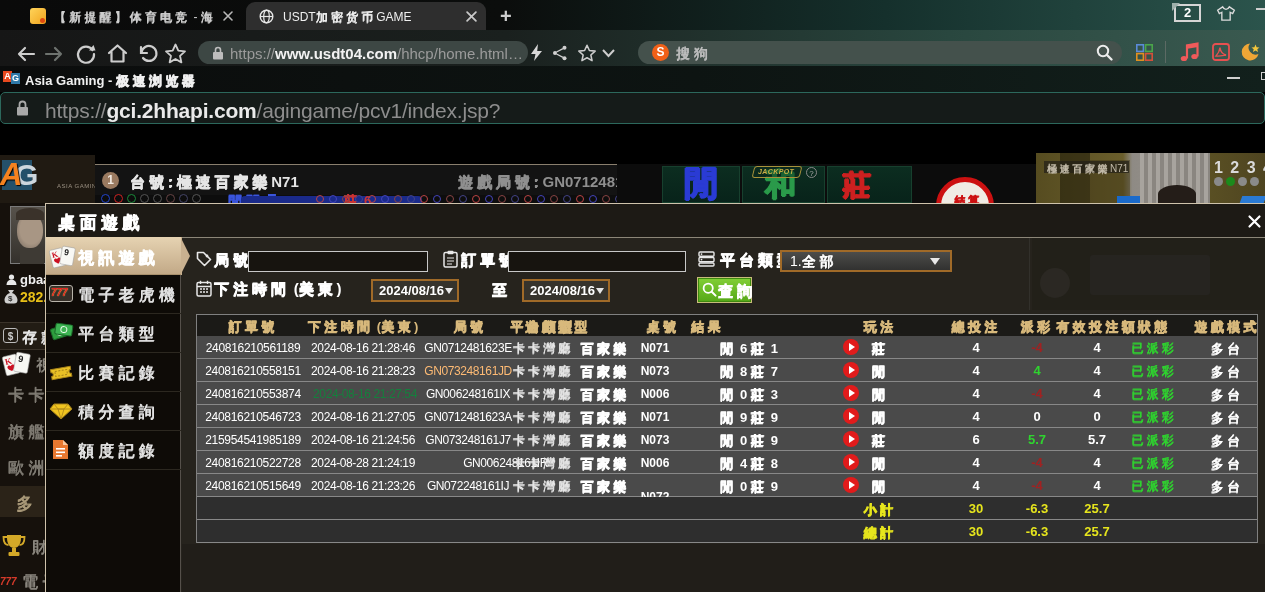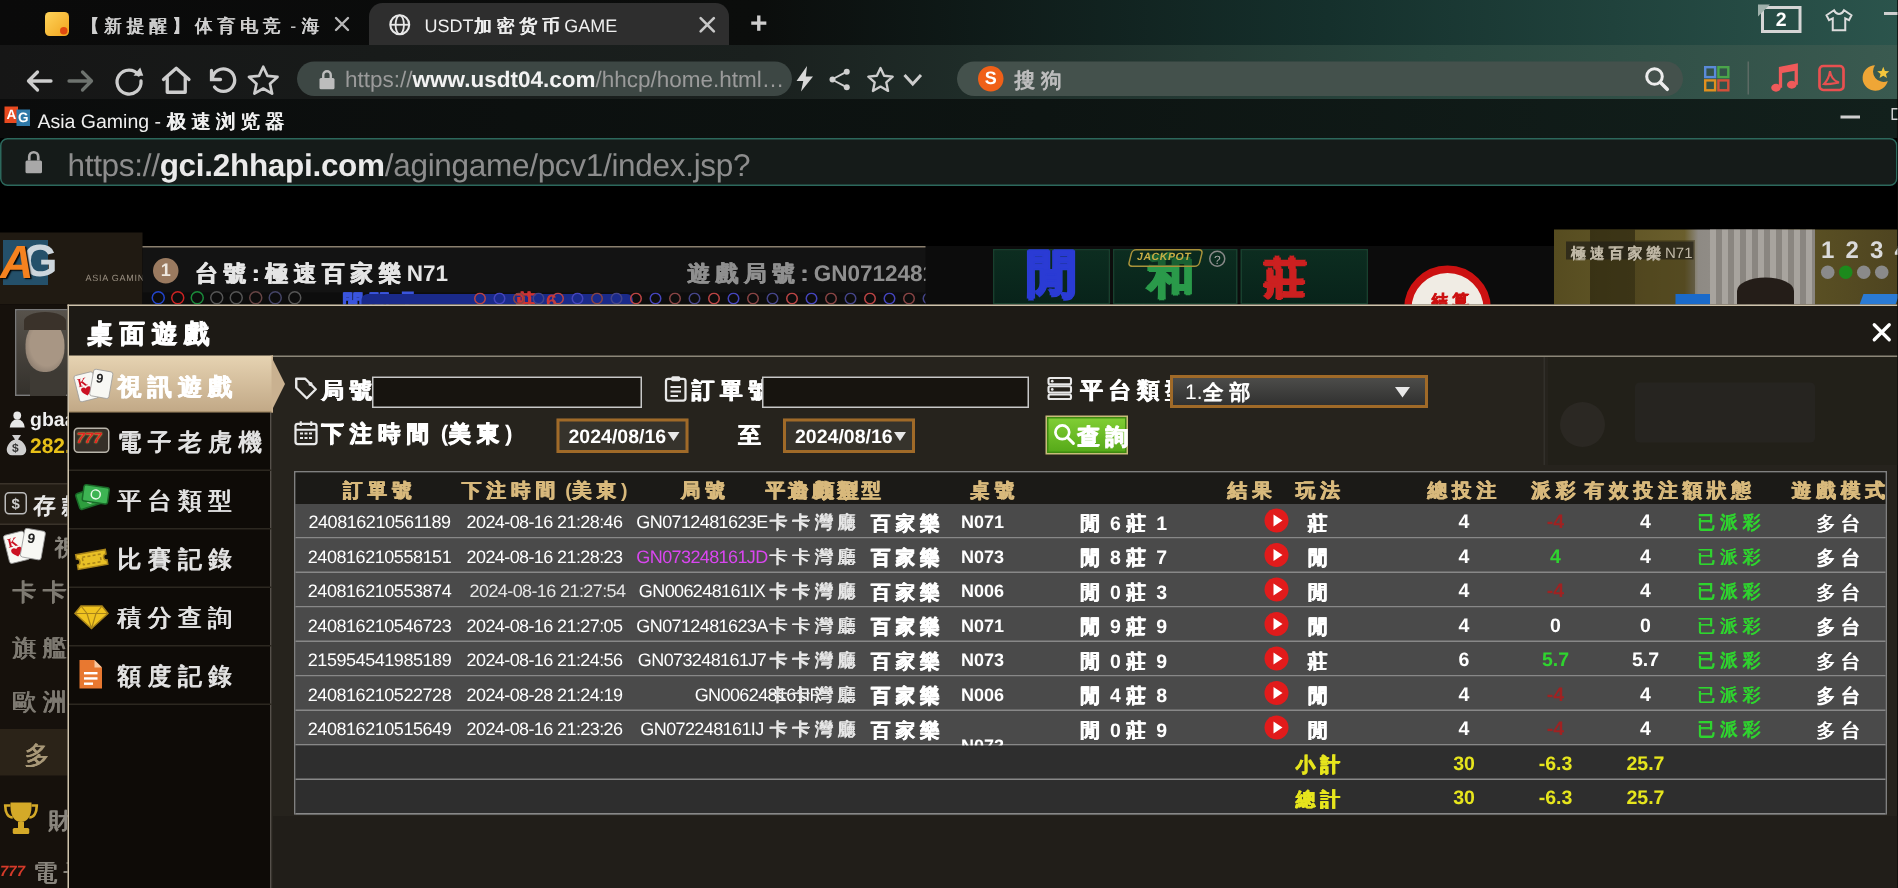--- a/index.html
+++ b/index.html
@@ -100,21 +100,21 @@
     <rect x="1" y="1" width="16" height="16" rx="2.5" fill="none" stroke="#e85050" stroke-width="1.8"></rect>
     <path d="M4 13 C6 11 7.5 8 8 4.5 C8.3 7 10 11 14 12 C11 12.5 7 13.5 4 13 Z" fill="none" stroke="#e85050" stroke-width="1.4"></path>
   </svg>
 <svg style="left:1240px;top:42px" width="21" height="20" viewBox="0 0 21 20">
     <path d="M10 1.5 A8.5 8.5 0 1 0 18.5 12 A7 7 0 0 1 10 1.5 Z" fill="#efa636"></path>
     <polygon points="15.5,2.5 16.6,5.3 19.5,5.5 17.3,7.3 18,10 15.5,8.5 13,10 13.7,7.3 11.5,5.5 14.4,5.3" fill="#f4c63c"></polygon>
   </svg>
 <div class="a" style="left:0;top:66px;width:1265px;height:26px;background:linear-gradient(90deg,#0b0c0c,#0d1412 55%,#12201c 100%)"></div>
 <div class="a" style="left:3px;top:71px;width:9px;height:11px;background:#e8491f;color:#fff;font-size:9px;font-weight:bold;text-align:center;line-height:11px">A</div>
 <div class="a" style="left:11px;top:73px;width:9px;height:11px;background:#2f79a8;color:#fff;font-size:9px;font-weight:bold;text-align:center;line-height:11px">G</div>
-<div class="a" style="left:25px;top:72px;font-size:13px;font-weight:normal;color:#f0f0f0">Asia Gaming - <span class="k">极速浏览器</span></div>
+<div class="a" style="left:25px;top:72px;font-size:13px;font-weight:bold;color:#f0f0f0">Asia Gaming - <span class="k">极速浏览器</span></div>
 <div class="a" style="left:1227px;top:77px;width:13px;height:2px;background:#cfcfcf"></div>
 <div class="a" style="left:1261px;top:72px;width:8px;height:8px;border:1.5px solid #cfcfcf"></div>
 <div class="a" style="left:0;top:92px;width:1265px;height:32px;background:#151b19;border:1px solid #2c685c;border-radius:5px"></div>
 <svg style="left:16px;top:100px" width="13" height="16" viewBox="0 0 13 16">
     <rect x="1" y="7" width="11" height="8.5" rx="1" fill="#a8a8a8"></rect>
     <path d="M3.5 7 V4.5 a3 3 0 0 1 6 0 V7" fill="none" stroke="#a8a8a8" stroke-width="1.8"></path>
   </svg>
 <div class="a" style="left:45px;top:99px;font-size:21px;letter-spacing:-.2px;color:#8d8d8d;white-space:nowrap">https://<b style="color:#eaeaea">gci.2hhapi.com</b>/agingame/pcv1/index.jsp?</div>
 <div class="a" style="left:0;top:155px;width:95px;height:48px;background:#201a12"></div>
 <div class="a" style="left:2px;top:160px;width:30px;height:30px;background:#24506a"></div>
@@ -378,21 +378,21 @@
   </svg>
 <div class="a" style="left:718px;top:282px;font-size:15px;font-weight:bold;color:#fff"><span class="k">查詢</span></div>
 <div class="a" style="left:196px;top:314px;width:1062px;height:229px;border:1px solid #808080;background:#4a4a4a"></div>
 <div class="a" style="left:197px;top:315px;width:1060px;height:21px;background:#1b1a17"></div>
 <div class="a" style="left:173px;top:318px;width:160px;text-align:center;font-size:13px;color:#d8b97c;font-weight:bold;white-space:nowrap"><span class="k">訂單號</span></div>
 <div class="a" style="left:283px;top:318px;width:160px;text-align:center;font-size:13px;color:#d8b97c;font-weight:bold;white-space:nowrap"><span class="k">下注時間</span> (<span class="k">美東</span>)</div>
 <div class="a" style="left:390px;top:318px;width:160px;text-align:center;font-size:13px;color:#d8b97c;font-weight:bold;white-space:nowrap"><span class="k">局號</span></div>
 <div class="a" style="left:463px;top:318px;width:160px;text-align:center;font-size:13px;color:#d8b97c;font-weight:bold;white-space:nowrap"><span class="k">平台類型</span></div>
 <div class="a" style="left:525px;top:318px;width:160px;text-align:left;font-size:13px;color:#d8b97c;font-weight:bold;white-space:nowrap"><span class="k">遊戲類型</span></div>
 <div class="a" style="left:583px;top:318px;width:160px;text-align:center;font-size:13px;color:#d8b97c;font-weight:bold;white-space:nowrap"><span class="k">桌號</span></div>
-<div class="a" style="left:691px;top:318px;width:160px;text-align:right;font-size:13px;color:#d8b97c;font-weight:bold;white-space:nowrap"><span class="k">結果</span></div>
+<div class="a" style="left:691px;top:318px;width:160px;text-align:left;font-size:13px;color:#d8b97c;font-weight:bold;white-space:nowrap"><span class="k">結果</span></div>
 <div class="a" style="left:800px;top:318px;width:160px;text-align:center;font-size:13px;color:#d8b97c;font-weight:bold;white-space:nowrap"><span class="k">玩法</span></div>
 <div class="a" style="left:896px;top:318px;width:160px;text-align:center;font-size:13px;color:#d8b97c;font-weight:bold;white-space:nowrap"><span class="k">總投注</span></div>
 <div class="a" style="left:957px;top:318px;width:160px;text-align:center;font-size:13px;color:#d8b97c;font-weight:bold;white-space:nowrap"><span class="k">派彩</span></div>
 <div class="a" style="left:1017px;top:318px;width:160px;text-align:center;font-size:13px;color:#d8b97c;font-weight:bold;white-space:nowrap"><span class="k">有效投注額</span></div>
 <div class="a" style="left:1074px;top:318px;width:160px;text-align:center;font-size:13px;color:#d8b97c;font-weight:bold;white-space:nowrap"><span class="k">狀態</span></div>
 <div class="a" style="left:1147px;top:318px;width:160px;text-align:center;font-size:13px;color:#d8b97c;font-weight:bold;white-space:nowrap"><span class="k">遊戲模式</span></div>
 <div class="a" style="left:197px;top:336px;width:1060px;height:23px;background:#4a4a4a;border-bottom:1px solid #888"></div>
 <div class="a" style="left:173px;top:341px;width:160px;text-align:center;font-size:12px;color:#fff;white-space:nowrap"><span style="letter-spacing:-.3px">240816210561189</span></div>
 <div class="a" style="left:283px;top:341px;width:160px;text-align:center;font-size:12px;color:#fff;white-space:nowrap"><span style="letter-spacing:-.4px">2024-08-16 21:28:46</span></div>
 <div class="a" style="left:388px;top:341px;width:160px;text-align:center;font-size:12px;color:#fff;white-space:nowrap"><span style="letter-spacing:-.4px">GN0712481623E</span></div>
@@ -406,38 +406,38 @@
   </svg>
 <div class="a" style="left:800px;top:340px;width:160px;text-align:center;font-size:13px;color:#fff;font-weight:bold;white-space:nowrap"><span class="k">莊</span></div>
 <div class="a" style="left:896px;top:340px;width:160px;text-align:center;font-size:13px;color:#fff;font-weight:bold;white-space:nowrap">4</div>
 <div class="a" style="left:957px;top:340px;width:160px;text-align:center;font-size:13px;color:#a02222;font-weight:bold;white-space:nowrap">-4</div>
 <div class="a" style="left:1017px;top:340px;width:160px;text-align:center;font-size:13px;color:#fff;font-weight:bold;white-space:nowrap">4</div>
 <div class="a" style="left:1074px;top:340px;width:160px;text-align:center;font-size:12px;color:#2fd42f;white-space:nowrap"><span class="k">已派彩</span></div>
 <div class="a" style="left:1147px;top:340px;width:160px;text-align:center;font-size:13px;color:#fff;white-space:nowrap"><span class="k">多台</span></div>
 <div class="a" style="left:197px;top:359px;width:1060px;height:23px;background:#4a4a4a;border-bottom:1px solid #888"></div>
 <div class="a" style="left:173px;top:364px;width:160px;text-align:center;font-size:12px;color:#fff;white-space:nowrap"><span style="letter-spacing:-.3px">240816210558151</span></div>
 <div class="a" style="left:283px;top:364px;width:160px;text-align:center;font-size:12px;color:#fff;white-space:nowrap"><span style="letter-spacing:-.4px">2024-08-16 21:28:23</span></div>
-<div class="a" style="left:388px;top:364px;width:160px;text-align:center;font-size:12px;color:#d946ef;white-space:nowrap"><span style="letter-spacing:-.4px">GN073248161JD</span></div>
+<div class="a" style="left:388px;top:364px;width:160px;text-align:center;font-size:12px;color:#fdba74;white-space:nowrap"><span style="letter-spacing:-.4px">GN073248161JD</span></div>
 <div class="a" style="left:463px;top:363px;width:160px;text-align:center;font-size:12px;color:#e8e8e8;white-space:nowrap"><span class="k">卡卡灣廳</span></div>
 <div class="a" style="left:525px;top:363px;width:160px;text-align:center;font-size:13px;color:#fff;font-weight:bold;white-space:nowrap"><span class="k">百家樂</span></div>
 <div class="a" style="left:575px;top:364px;width:160px;text-align:center;font-size:12px;color:#fff;font-weight:bold;white-space:nowrap">N073</div>
 <div class="a" style="left:669px;top:363px;width:160px;text-align:center;font-size:13px;color:#fff;font-weight:bold;white-space:nowrap"><span class="k">閒</span> 8 <span class="k">莊</span> 7</div>
 <div class="a" style="left:843px;top:362px;width:16px;height:16px;background:#e11b1b;border-radius:50%"></div>
 <svg style="left:849px;top:366px" width="6" height="8">
     <polygon points="0,0 6,4 0,8" fill="#fff"></polygon>
   </svg>
 <div class="a" style="left:800px;top:363px;width:160px;text-align:center;font-size:13px;color:#fff;font-weight:bold;white-space:nowrap"><span class="k">閒</span></div>
 <div class="a" style="left:896px;top:363px;width:160px;text-align:center;font-size:13px;color:#fff;font-weight:bold;white-space:nowrap">4</div>
 <div class="a" style="left:957px;top:363px;width:160px;text-align:center;font-size:13px;color:#2fd42f;font-weight:bold;white-space:nowrap">4</div>
 <div class="a" style="left:1017px;top:363px;width:160px;text-align:center;font-size:13px;color:#fff;font-weight:bold;white-space:nowrap">4</div>
 <div class="a" style="left:1074px;top:363px;width:160px;text-align:center;font-size:12px;color:#2fd42f;white-space:nowrap"><span class="k">已派彩</span></div>
 <div class="a" style="left:1147px;top:363px;width:160px;text-align:center;font-size:13px;color:#fff;white-space:nowrap"><span class="k">多台</span></div>
 <div class="a" style="left:197px;top:382px;width:1060px;height:23px;background:#4a4a4a;border-bottom:1px solid #888"></div>
 <div class="a" style="left:173px;top:387px;width:160px;text-align:center;font-size:12px;color:#fff;white-space:nowrap"><span style="letter-spacing:-.3px">240816210553874</span></div>
-<div class="a" style="left:283px;top:387px;width:164px;text-align:center;font-size:12px;color:#e5e5e5;white-space:nowrap"><span style="letter-spacing:-.4px">2024-08-16 21:27:54</span></div>
+<div class="a" style="left:283px;top:387px;width:164px;text-align:center;font-size:12px;color:#15803d;white-space:nowrap"><span style="letter-spacing:-.4px">2024-08-16 21:27:54</span></div>
 <div class="a" style="left:388px;top:387px;width:160px;text-align:center;font-size:12px;color:#fff;white-space:nowrap"><span style="letter-spacing:-.4px">GN006248161IX</span></div>
 <div class="a" style="left:463px;top:386px;width:160px;text-align:center;font-size:12px;color:#e8e8e8;white-space:nowrap"><span class="k">卡卡灣廳</span></div>
 <div class="a" style="left:525px;top:386px;width:160px;text-align:center;font-size:13px;color:#fff;font-weight:bold;white-space:nowrap"><span class="k">百家樂</span></div>
 <div class="a" style="left:575px;top:387px;width:160px;text-align:center;font-size:12px;color:#fff;font-weight:bold;white-space:nowrap">N006</div>
 <div class="a" style="left:669px;top:386px;width:160px;text-align:center;font-size:13px;color:#fff;font-weight:bold;white-space:nowrap"><span class="k">閒</span> 0 <span class="k">莊</span> 3</div>
 <div class="a" style="left:843px;top:385px;width:16px;height:16px;background:#e11b1b;border-radius:50%"></div>
 <svg style="left:849px;top:389px" width="6" height="8">
     <polygon points="0,0 6,4 0,8" fill="#fff"></polygon>
   </svg>
 <div class="a" style="left:800px;top:386px;width:160px;text-align:center;font-size:13px;color:#fff;font-weight:bold;white-space:nowrap"><span class="k">閒</span></div>

